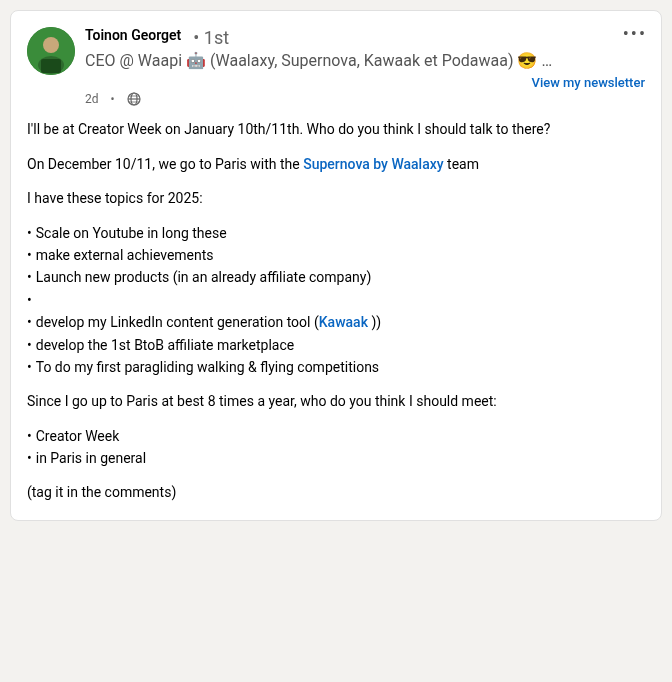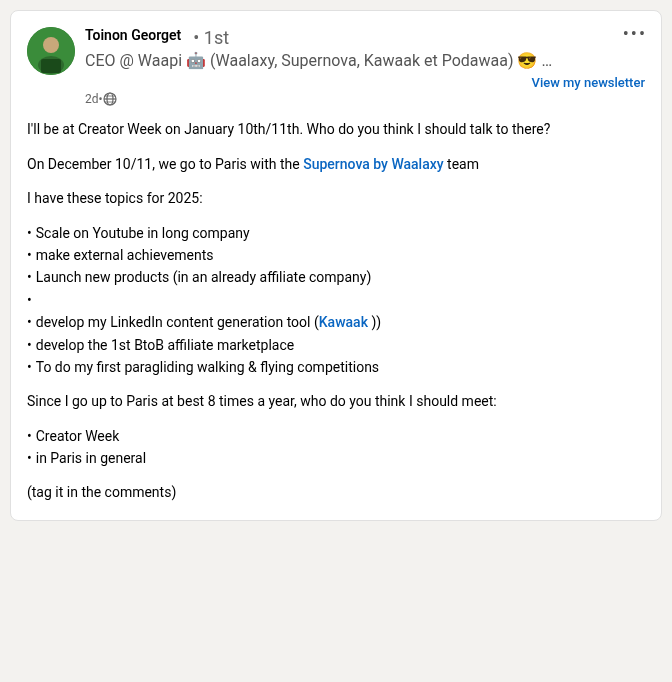--- a/index.html
+++ b/index.html
@@ -90,21 +90,21 @@
     .newsletter-link {
       font-size: 13px;
       color: #0a66c2;
       text-decoration: none;
       font-weight: 500;
     }
 
     .time-row {
       display: flex;
       align-items: center;
-      gap: 0;
+      gap: 12px;
       margin-top: 2px;
       font-size: 12px;
       color: #666666;
     }
 
     .globe-icon {
       width: 14px;
       height: 14px;
       display: inline-flex;
       align-items: center;
@@ -209,21 +209,21 @@
 
     <p>
       <span>On December 10/11, we go to Paris with the </span><a class="link-blue" href="#">Supernova by Waalaxy</a><span> team</span>
     </p>
 
     <p>I have these topics for 2025:</p>
 
     <div class="bullet-list">
       <div class="bullet-item">
         <span class="bullet-char">•</span>
-        <span>Scale on Youtube in long company</span>
+        <span>Scale on Youtube in long these</span>
       </div>
       <div class="bullet-item">
         <span class="bullet-char">•</span>
         <span>make external achievements</span>
       </div>
       <div class="bullet-item">
         <span class="bullet-char">•</span>
         <span>Launch new products (in an already affiliate company)</span>
       </div>
       <div class="bullet-item">

